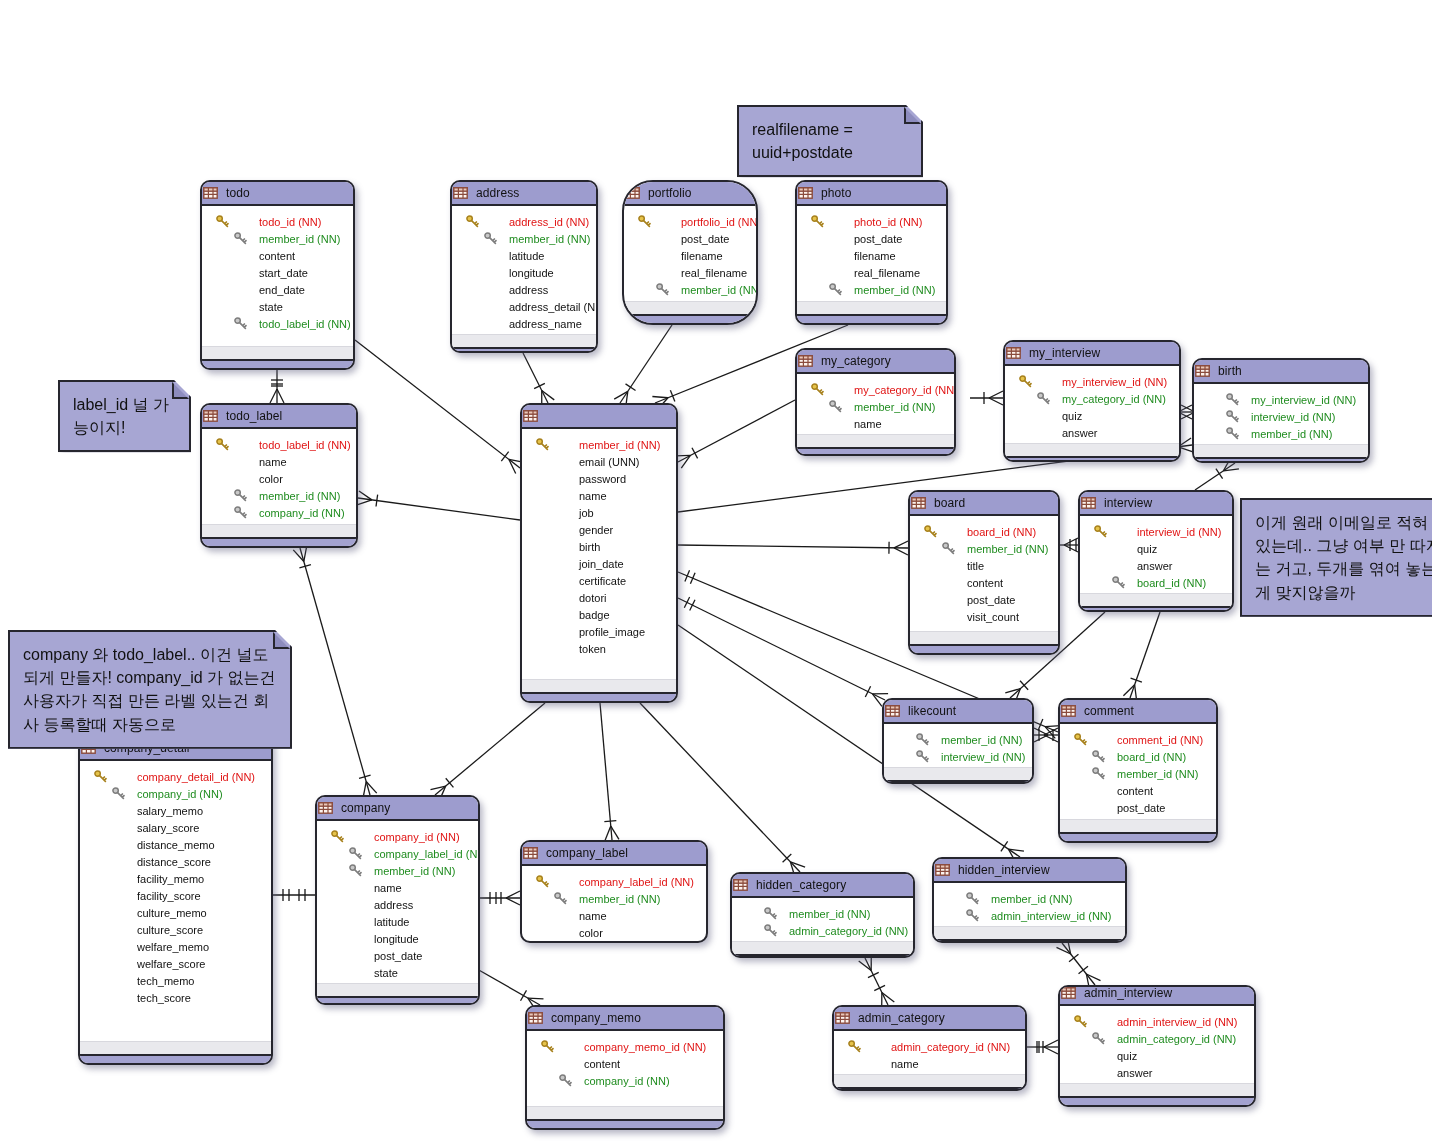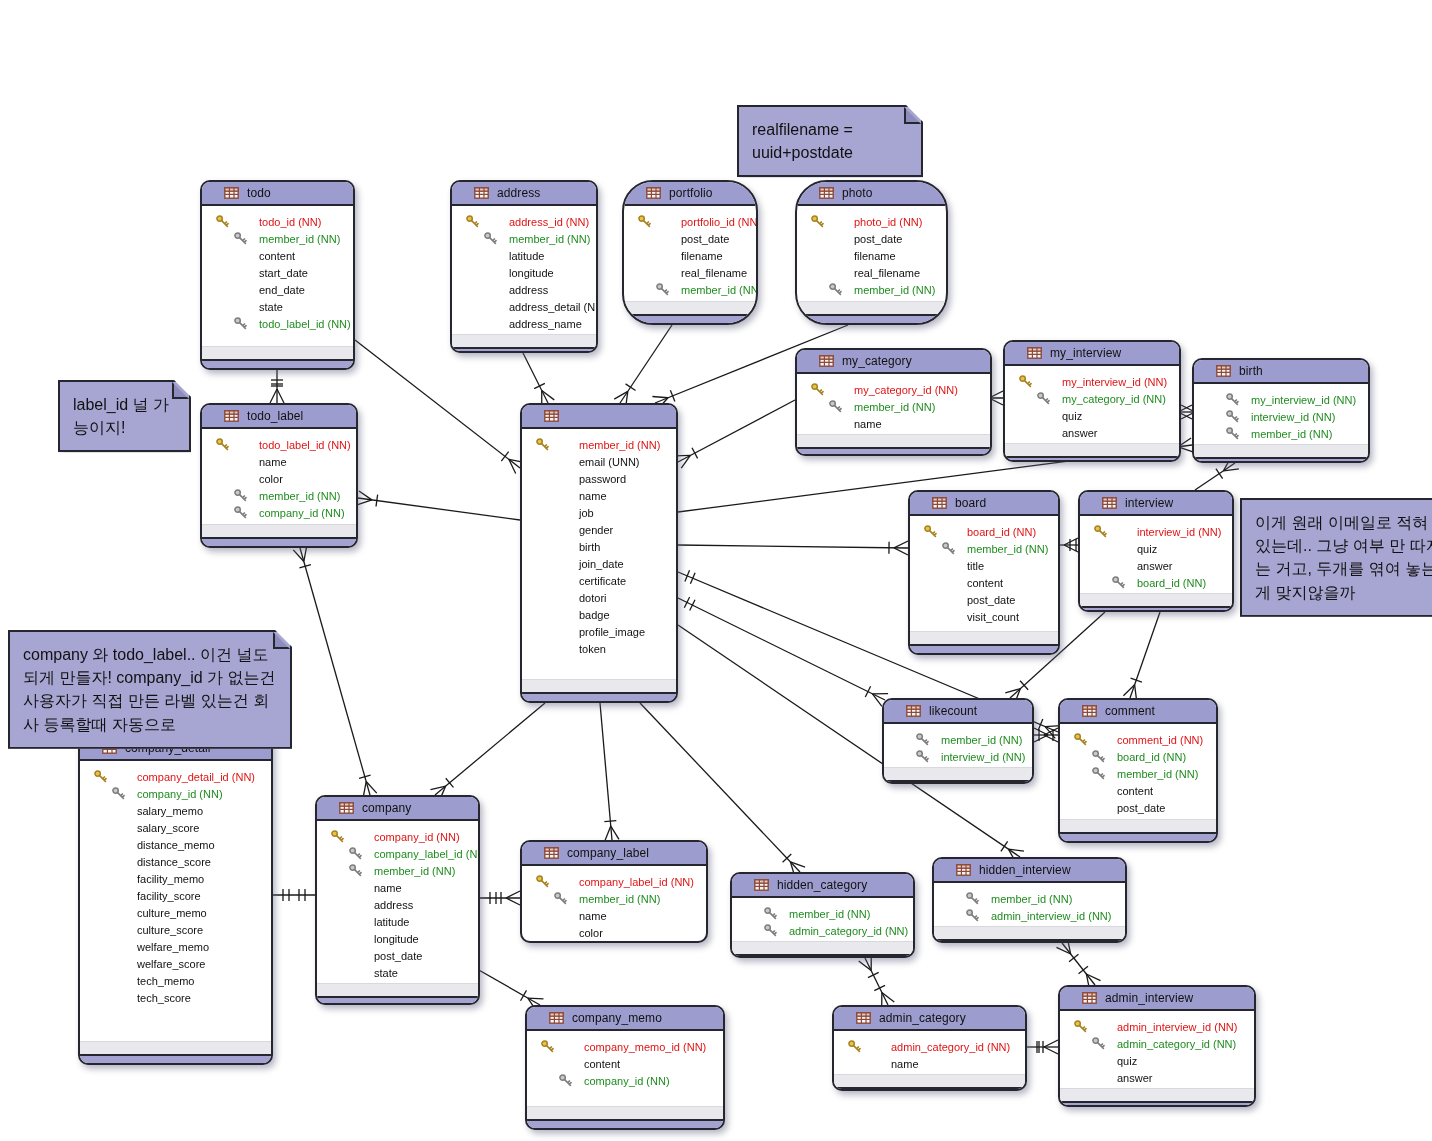--- a/index.html
+++ b/index.html
@@ -6,21 +6,21 @@
     --hdr:#9d9cce; --bar:#a3a2d0; --footgray:#e9e9ed; --line:#1a1a1a;
     --pk:#e01414; --fk:#1f8c1f; --txt:#111; --note:#a7a6d3; --border:#26262e;
   }
   *{box-sizing:border-box}
   body{margin:0;background:#fff;font-family:"Liberation Sans",sans-serif}
   #canvas{position:relative;width:1432px;height:1141px;background:#fff;overflow:hidden}
   #wires{position:absolute;left:0;top:0;width:1432px;height:1141px}
   .table-card{position:absolute;border:2px solid var(--border);border-radius:10px;background:#fff;
     box-shadow:3px 4px 6px rgba(100,100,130,.45);display:flex;flex-direction:column;overflow:hidden}
   .tc-header{background:var(--hdr);border-bottom:2px solid var(--border);display:flex;align-items:center;
-    gap:8px;padding:0 22px;height:24px;flex:0 0 auto}
+    gap:8px;padding:0 1px;height:24px;flex:0 0 auto}
   .tc-title{font-size:12px;color:var(--txt);letter-spacing:.1px}
   .tc-body{flex:1 1 auto;padding:7px 0 2px}
   .tc-row{display:flex;align-items:center;height:17px;padding-left:13px}
   .tc-keyzone{width:44px;flex:0 0 44px;display:flex;align-items:center}
   .tc-keyzone.fk{padding-left:18px}
   .tc-field{font-size:11px;white-space:nowrap}
   .c-pk{color:var(--pk)} .c-fk{color:var(--fk)} .c-n{color:var(--txt)}
   .tc-footgray{height:13px;background:var(--footgray);border-top:1px solid #d8d8de;flex:0 0 auto}
   .tc-footbar{height:9px;background:var(--bar);border-top:2px solid var(--border);flex:0 0 auto}
   .note{position:absolute;background:var(--note);border:2px solid var(--border);
@@ -340,21 +340,21 @@
                 <circle cx="4.6" cy="4.6" r="2.7" fill="#c9c9c9" stroke="#7e7e7e" stroke-width="1.5"></circle>
                 <path d="M6.6 6.6 L12.4 12.4 M9.7 9.7 L11.4 8 M11.3 11.3 L13 9.6" fill="none" stroke="#7e7e7e" stroke-width="1.7" stroke-linecap="round"></path>
               </svg>
             </span>
             <span class="tc-field c-fk">member_id  (NN)</span>
           </div>
         </div>
         <div class="tc-footgray"></div>
         <div class="tc-footbar"></div>
       </div>
-      <div class="table-card" style="left: 795px; top: 180px; width: 153px; height: 145px; border-radius: 32px;">
+      <div class="table-card" style="left: 795px; top: 180px; width: 153px; height: 145px;">
         <div class="tc-header">
           <span class="ic">
             <svg width="15" height="12" viewBox="0 0 15 12">
               <rect x="0.8" y="0.8" width="13.4" height="10.4" fill="#fdf3ee" stroke="#8a4b3c" stroke-width="1.4"></rect>
               <rect x="0.8" y="0.8" width="13.4" height="3.4" fill="#e9c7b8" stroke="#8a4b3c" stroke-width="1.4"></rect>
               <line x1="5.4" y1="1" x2="5.4" y2="11" stroke="#8a4b3c" stroke-width="1.2"></line>
               <line x1="10" y1="1" x2="10" y2="11" stroke="#8a4b3c" stroke-width="1.2"></line>
               <line x1="1" y1="7.4" x2="14" y2="7.4" stroke="#8a4b3c" stroke-width="1.2"></line>
             </svg>
           </span>
@@ -388,21 +388,21 @@
                 <circle cx="4.6" cy="4.6" r="2.7" fill="#c9c9c9" stroke="#7e7e7e" stroke-width="1.5"></circle>
                 <path d="M6.6 6.6 L12.4 12.4 M9.7 9.7 L11.4 8 M11.3 11.3 L13 9.6" fill="none" stroke="#7e7e7e" stroke-width="1.7" stroke-linecap="round"></path>
               </svg>
             </span>
             <span class="tc-field c-fk">member_id  (NN)</span>
           </div>
         </div>
         <div class="tc-footgray"></div>
         <div class="tc-footbar"></div>
       </div>
-      <div class="table-card" style="left: 795px; top: 348px; width: 197px; height: 108px;">
+      <div class="table-card" style="left: 795px; top: 348px; width: 161px; height: 108px;">
         <div class="tc-header">
           <span class="ic">
             <svg width="15" height="12" viewBox="0 0 15 12">
               <rect x="0.8" y="0.8" width="13.4" height="10.4" fill="#fdf3ee" stroke="#8a4b3c" stroke-width="1.4"></rect>
               <rect x="0.8" y="0.8" width="13.4" height="3.4" fill="#e9c7b8" stroke="#8a4b3c" stroke-width="1.4"></rect>
               <line x1="5.4" y1="1" x2="5.4" y2="11" stroke="#8a4b3c" stroke-width="1.2"></line>
               <line x1="10" y1="1" x2="10" y2="11" stroke="#8a4b3c" stroke-width="1.2"></line>
               <line x1="1" y1="7.4" x2="14" y2="7.4" stroke="#8a4b3c" stroke-width="1.2"></line>
             </svg>
           </span>
@@ -1170,21 +1170,21 @@
             <span class="tc-field c-pk">admin_category_id  (NN)</span>
           </div>
           <div class="tc-row">
             <span class="tc-keyzone"></span>
             <span class="tc-field c-n">name</span>
           </div>
         </div>
         <div class="tc-footgray"></div>
         <div class="tc-footbar"></div>
       </div>
-      <div class="table-card" style="left: 1058px; top: 985px; width: 198px; height: 122px;">
+      <div class="table-card" style="left: 1058px; top: 985px; width: 198px; height: 122px; justify-content: flex-end;">
         <div class="tc-header">
           <span class="ic">
             <svg width="15" height="12" viewBox="0 0 15 12">
               <rect x="0.8" y="0.8" width="13.4" height="10.4" fill="#fdf3ee" stroke="#8a4b3c" stroke-width="1.4"></rect>
               <rect x="0.8" y="0.8" width="13.4" height="3.4" fill="#e9c7b8" stroke="#8a4b3c" stroke-width="1.4"></rect>
               <line x1="5.4" y1="1" x2="5.4" y2="11" stroke="#8a4b3c" stroke-width="1.2"></line>
               <line x1="10" y1="1" x2="10" y2="11" stroke="#8a4b3c" stroke-width="1.2"></line>
               <line x1="1" y1="7.4" x2="14" y2="7.4" stroke="#8a4b3c" stroke-width="1.2"></line>
             </svg>
           </span>

